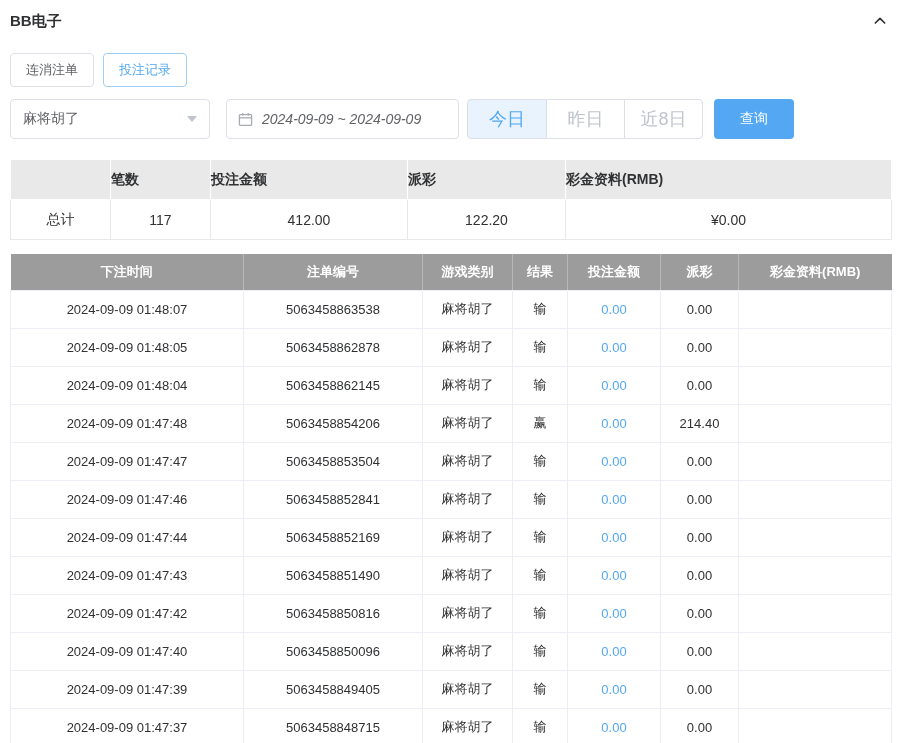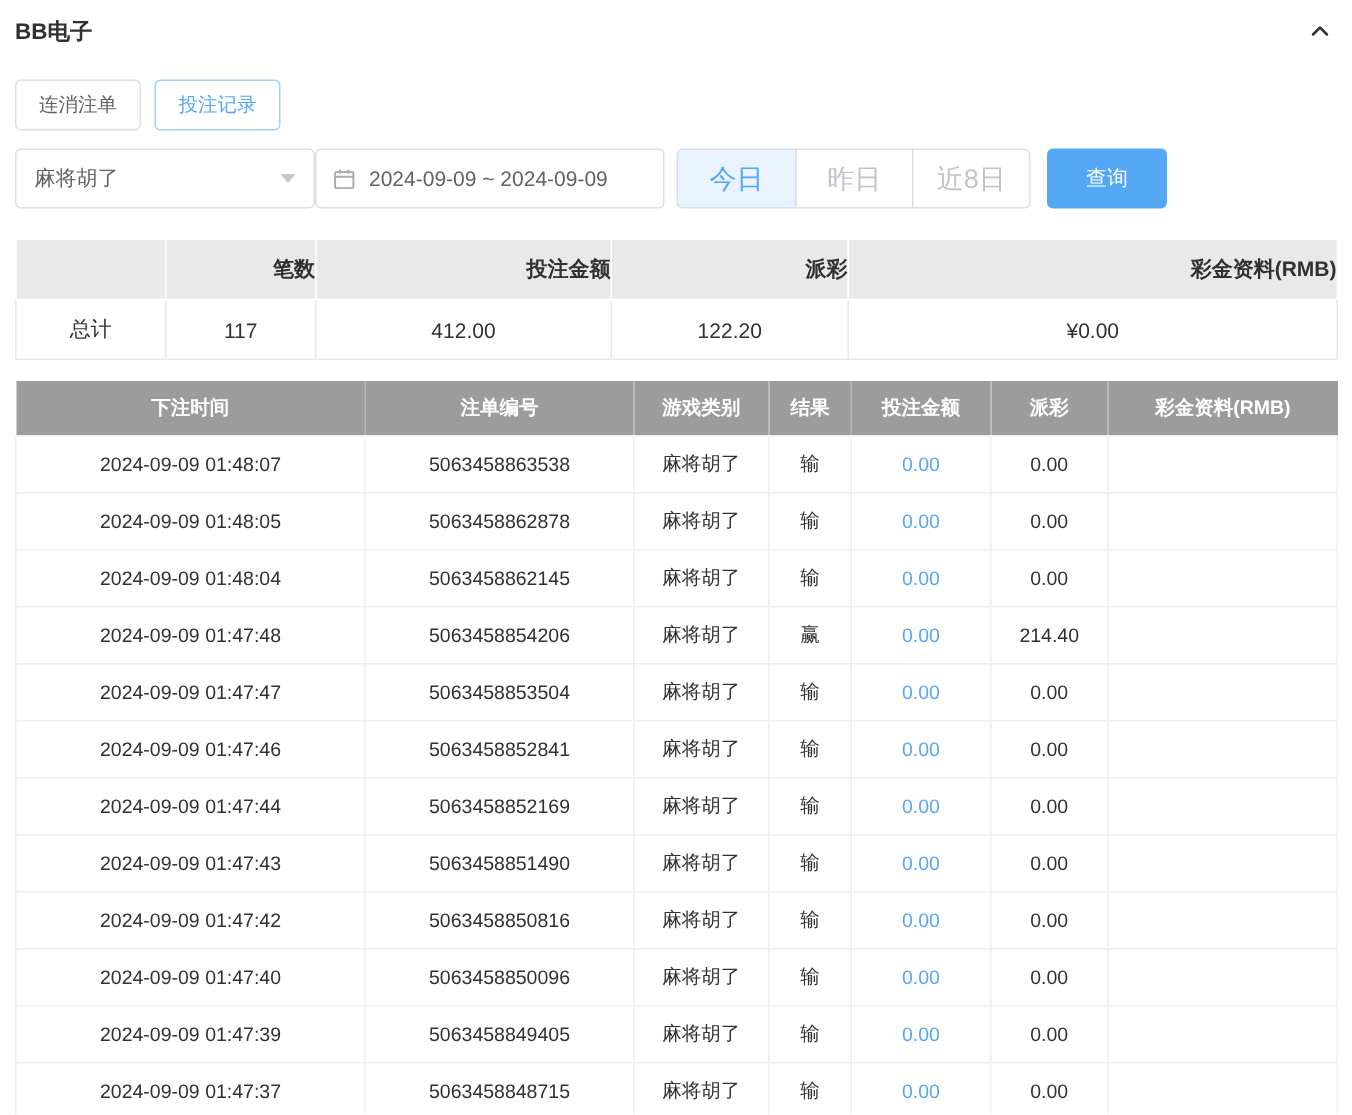--- a/index.html
+++ b/index.html
@@ -33,24 +33,24 @@
     width: 200px; height: 40px; border: 1px solid #dcdfe6; border-radius: 4px;
     display: flex; align-items: center; justify-content: space-between;
     padding: 0 12px; font-size: 14px; color: #606266; cursor: pointer; background: #fff;
   }
   .caret {
     width: 0; height: 0;
     border-left: 5px solid transparent; border-right: 5px solid transparent;
     border-top: 6px solid #c0c4cc;
   }
   .date-input {
-    margin-left: 0; width: 233px; height: 40px;
+    margin-left: 16px; width: 233px; height: 40px;
     border: 1px solid #dcdfe6; border-radius: 4px; background: #fff;
     display: flex; align-items: center; gap: 9px; padding: 0 11px;
-    font-size: 14px; color: #606266; cursor: pointer;
+    font-size: 14px; color: #606266; cursor: pointer; font-style: italic;
   }
   .btn-group { margin-left: 8px; display: flex; }
   .qbtn {
     height: 40px; font-size: 18px; background: #fff; color: #bfc4cc;
     border: 1px solid #dcdfe6; cursor: pointer; width: 79px;
     font-family: "Liberation Sans", sans-serif;
   }
   .qbtn + .qbtn { margin-left: -1px; }
   .qbtn:first-child { border-radius: 4px 0 0 4px; width: 80px; }
   .qbtn:last-child { border-radius: 0 4px 4px 0; }
@@ -60,21 +60,21 @@
     background: #54a8f3; color: #fff; font-size: 14px;
     border: none; border-radius: 4px; cursor: pointer;
     font-family: Liberation Mono, monospace;
   }
 
   
   table { border-collapse: collapse; table-layout: fixed; }
   .summary { margin-top: 20px; width: 881px; font-size: 14px; }
   .summary th {
     background: #e9e9e9; height: 40px; font-weight: bold;
-    text-align: right; border: 1px solid #ffffff; color: #303133;
+    text-align: left; border: 1px solid #ffffff; color: #303133;
   }
   .summary td {
     height: 40px; text-align: center; background: #fff;
     border: 1px solid #e8e8e8; color: #303133;
   }
 
   
   .bet-table { margin-top: 14px; width: 881px; font-size: 13px; }
   .bet-table th {
     background: #9c9c9c; color: #ffffff; height: 36px;

